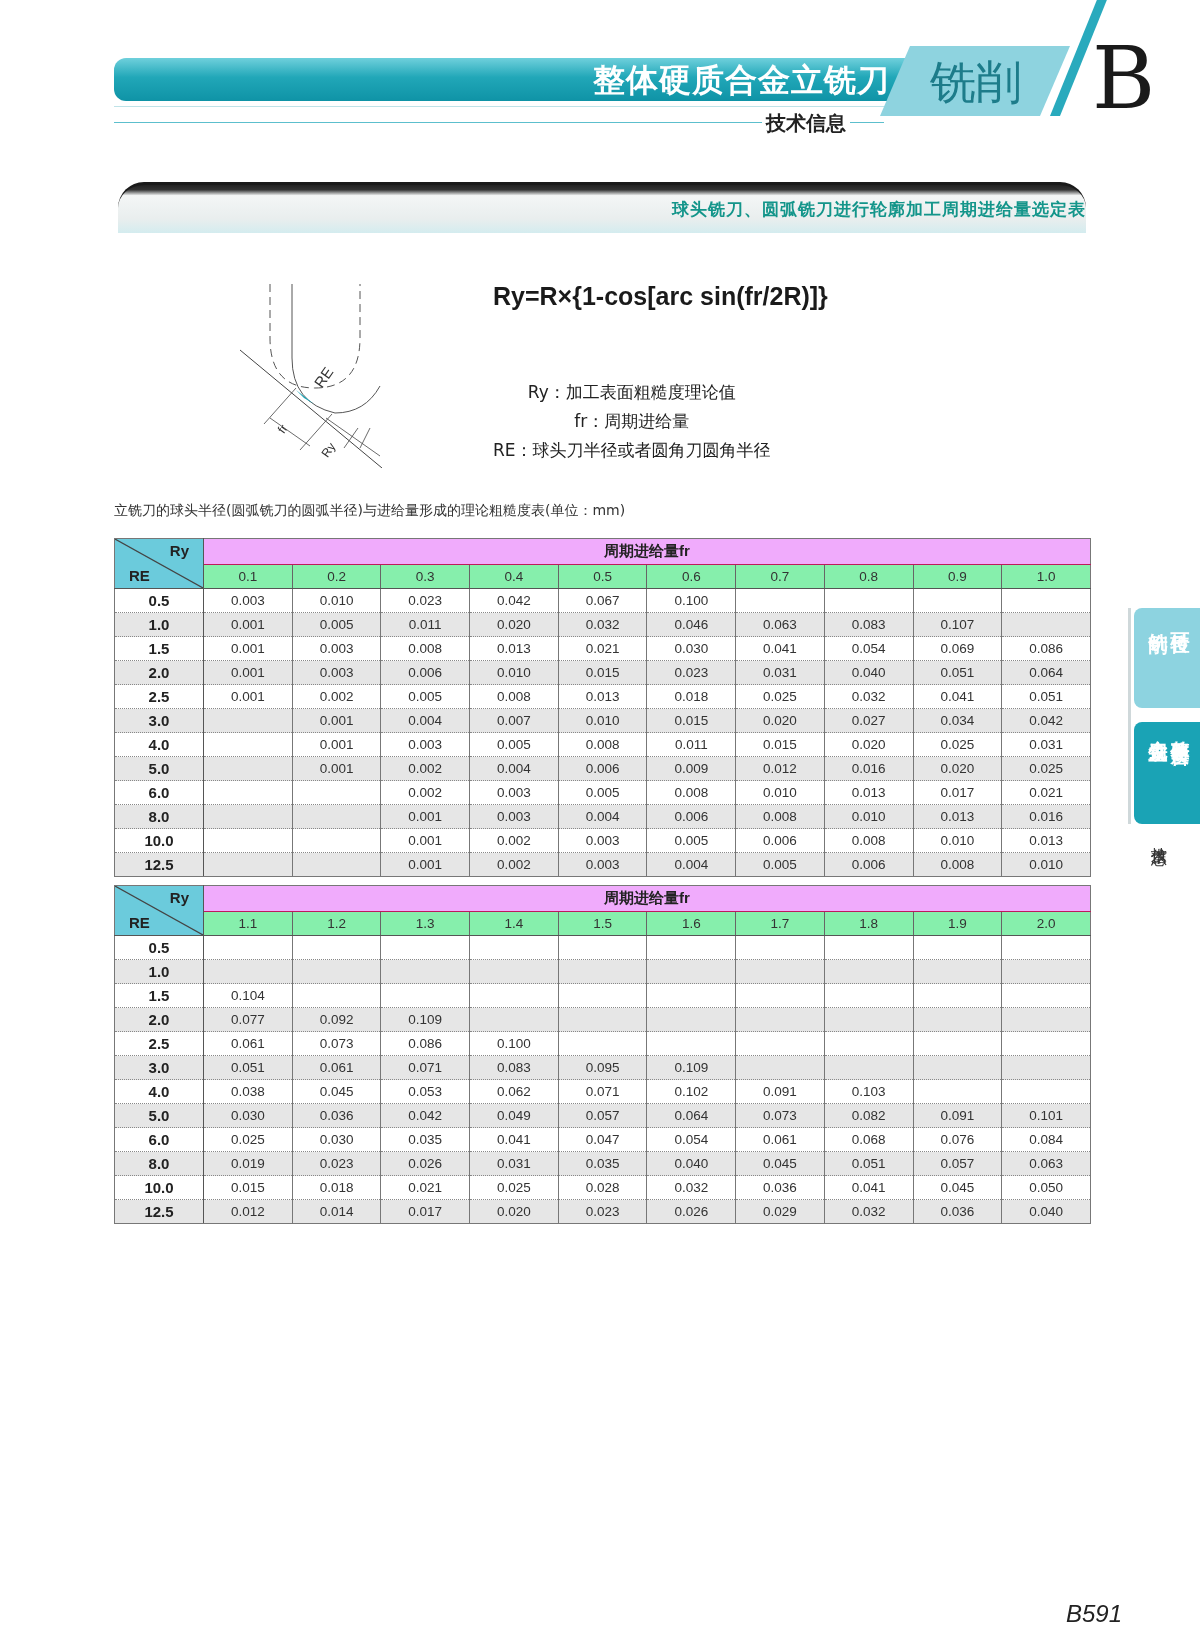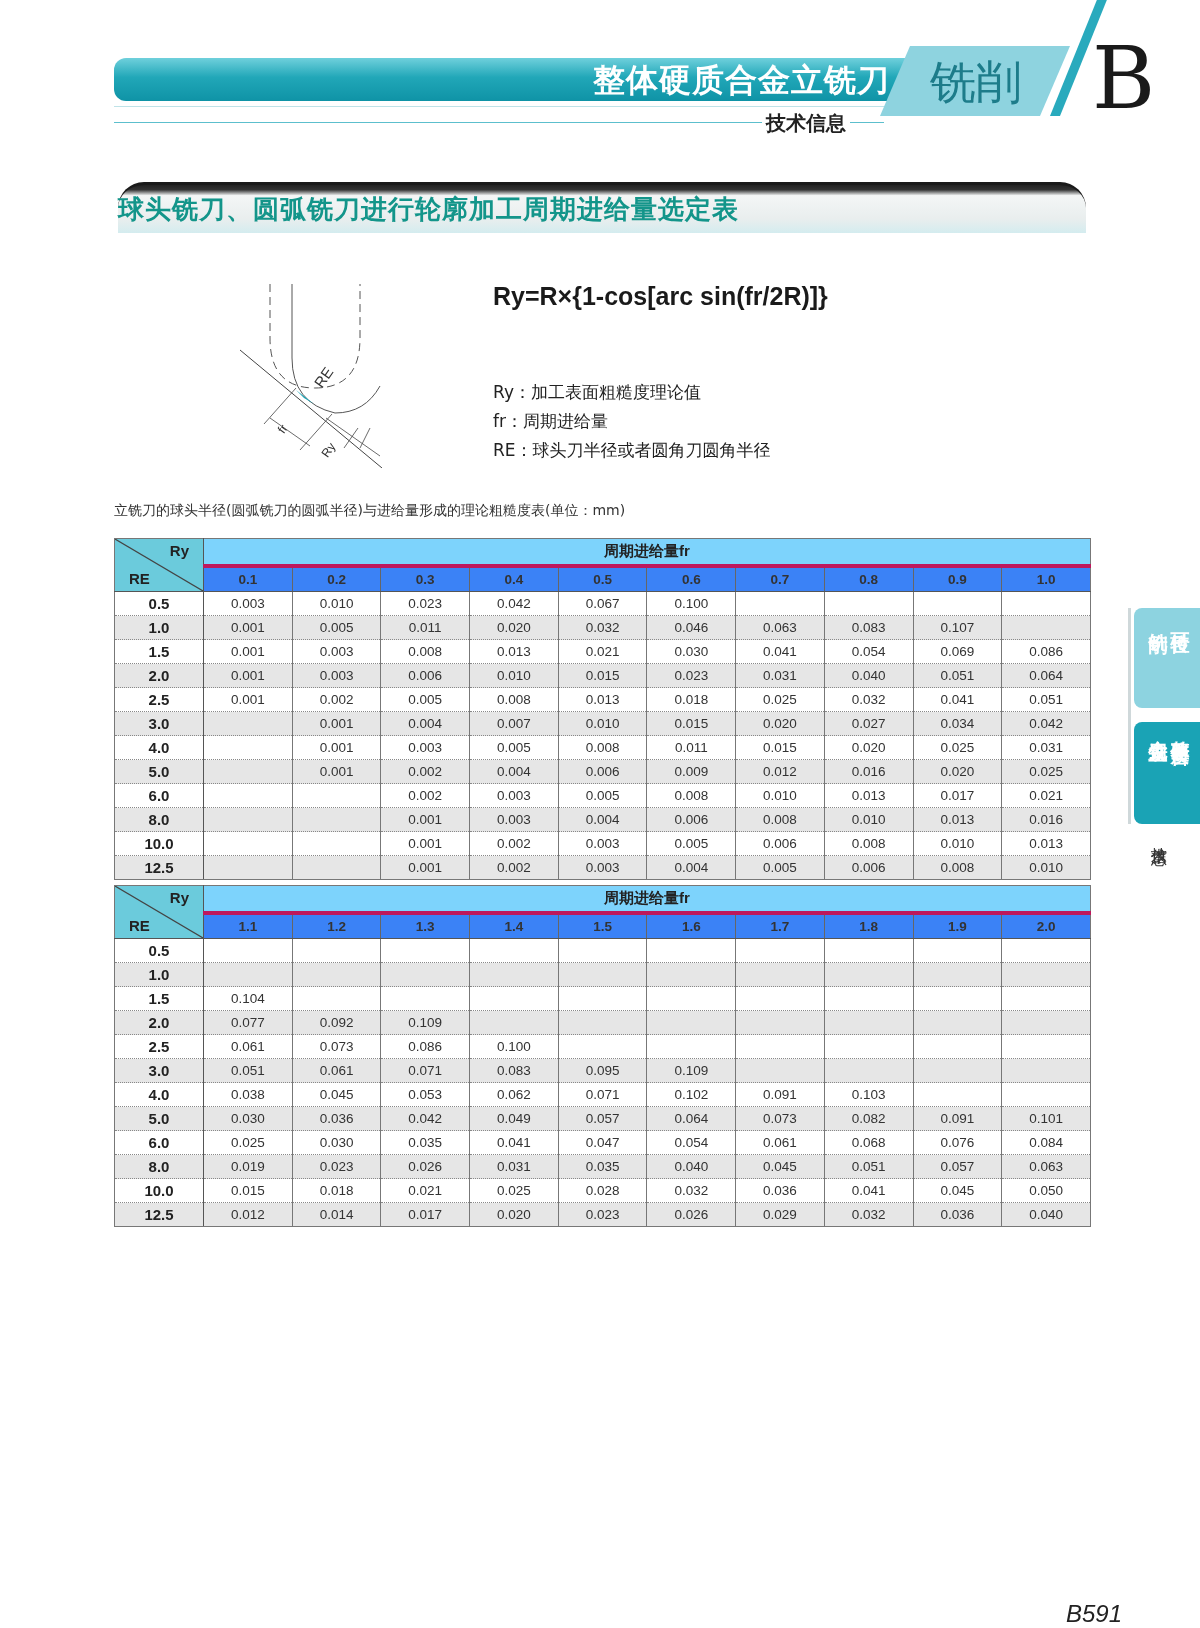--- a/index.html
+++ b/index.html
@@ -47,56 +47,56 @@
     font-size:86px; color:#1a1a1a; line-height:100px;
   }
   
   .banner {
     position:absolute; left:118px; top:182px; width:968px; height:48px;
     border-radius:26px 26px 0 0;
     background:linear-gradient(180deg,#222 0%,#333 10%,#f4f6f6 22%,#e9eeee 70%,#d4ecef 100%);
     border-top:3px solid #1a1a1a;
   }
   .banner-title {
-    position:absolute; left:118px; top:190px; width:968px; text-align:left;
-    font-size:26px; font-weight:bold; color:#13958a; line-height:38px; letter-spacing:1px;
+    position:absolute; left:118px; top:190px; width:968px; text-align:right;
+    font-size:17px; font-weight:bold; color:#13958a; line-height:38px; letter-spacing:1px;
   }
   
   .diagram { position:absolute; left:240px; top:278px; width:170px; height:190px; }
   
   .formula {
     position:absolute; left:493px; top:282px; font-size:25px; font-weight:bold; color:#1a1a1a;
     font-family:"Liberation Sans", sans-serif;
   }
   .legend { position:absolute; left:493px; top:378px; font-size:17px; color:#222; line-height:29px; }
-  .legend div { white-space:nowrap; }
+  .legend div { white-space:nowrap;text-align:center; }
   
   .caption { position:absolute; left:114px; top:502px; font-size:14px; color:#333; }
   
   .tbl-wrap { position:absolute; left:114px; width:977px; }
   table.rt {
     border-collapse:collapse; width:100%; table-layout:fixed;
     font-family:"Liberation Sans", sans-serif; font-size:13.5px;
     border:1.5px solid #777;
   }
   table.rt td, table.rt th { padding:0; text-align:center; height:23px; }
   table.rt col.c0 { width:89px; }
   .corner {
     background:#6bcbdc; position:relative; height:46px !important;
     border-right:1.5px solid #555; border-bottom:1.5px solid #555;
   }
   .corner svg { position:absolute; left:0; top:0; width:100%; height:100%; }
   .corner .ry { position:absolute; right:14px; top:3px; font-weight:bold; font-size:15px; }
   .corner .re { position:absolute; left:14px; bottom:4px; font-weight:bold; font-size:15px; }
   .fr-head {
-    background:#7dd3fc; font-weight:bold; font-size:15px; height:25px !important;
-    border-bottom:4px solid #be185d;
+    background:#f0abfc; font-weight:bold; font-size:15px; height:25px !important;
+    border-bottom:1px solid #be185d;
   }
   .col-head {
-    background:#3b82f6; color:#333; font-weight:bold;
+    background:#86efac; color:#333; font-weight:normal;
     border-left:1px solid #666; border-bottom:1.5px solid #555;margin-top:12px;
   }
   .re-cell { font-weight:bold; font-size:15px; color:#222; border-right:1.5px solid #555; }
   .val { border-left:1px solid #777; color:#333; }
   tr.row td { border-bottom:1px dotted #888; }
   tr.row.alt td { background:#e6e6e6; }
   tr.row:last-child td { border-bottom:1.5px solid #777;margin-left:36px; }
   
   .side-rail { position:absolute; left:1128px; top:608px; width:3px; height:216px; background:#cfd8da; }
   .side-tab {

